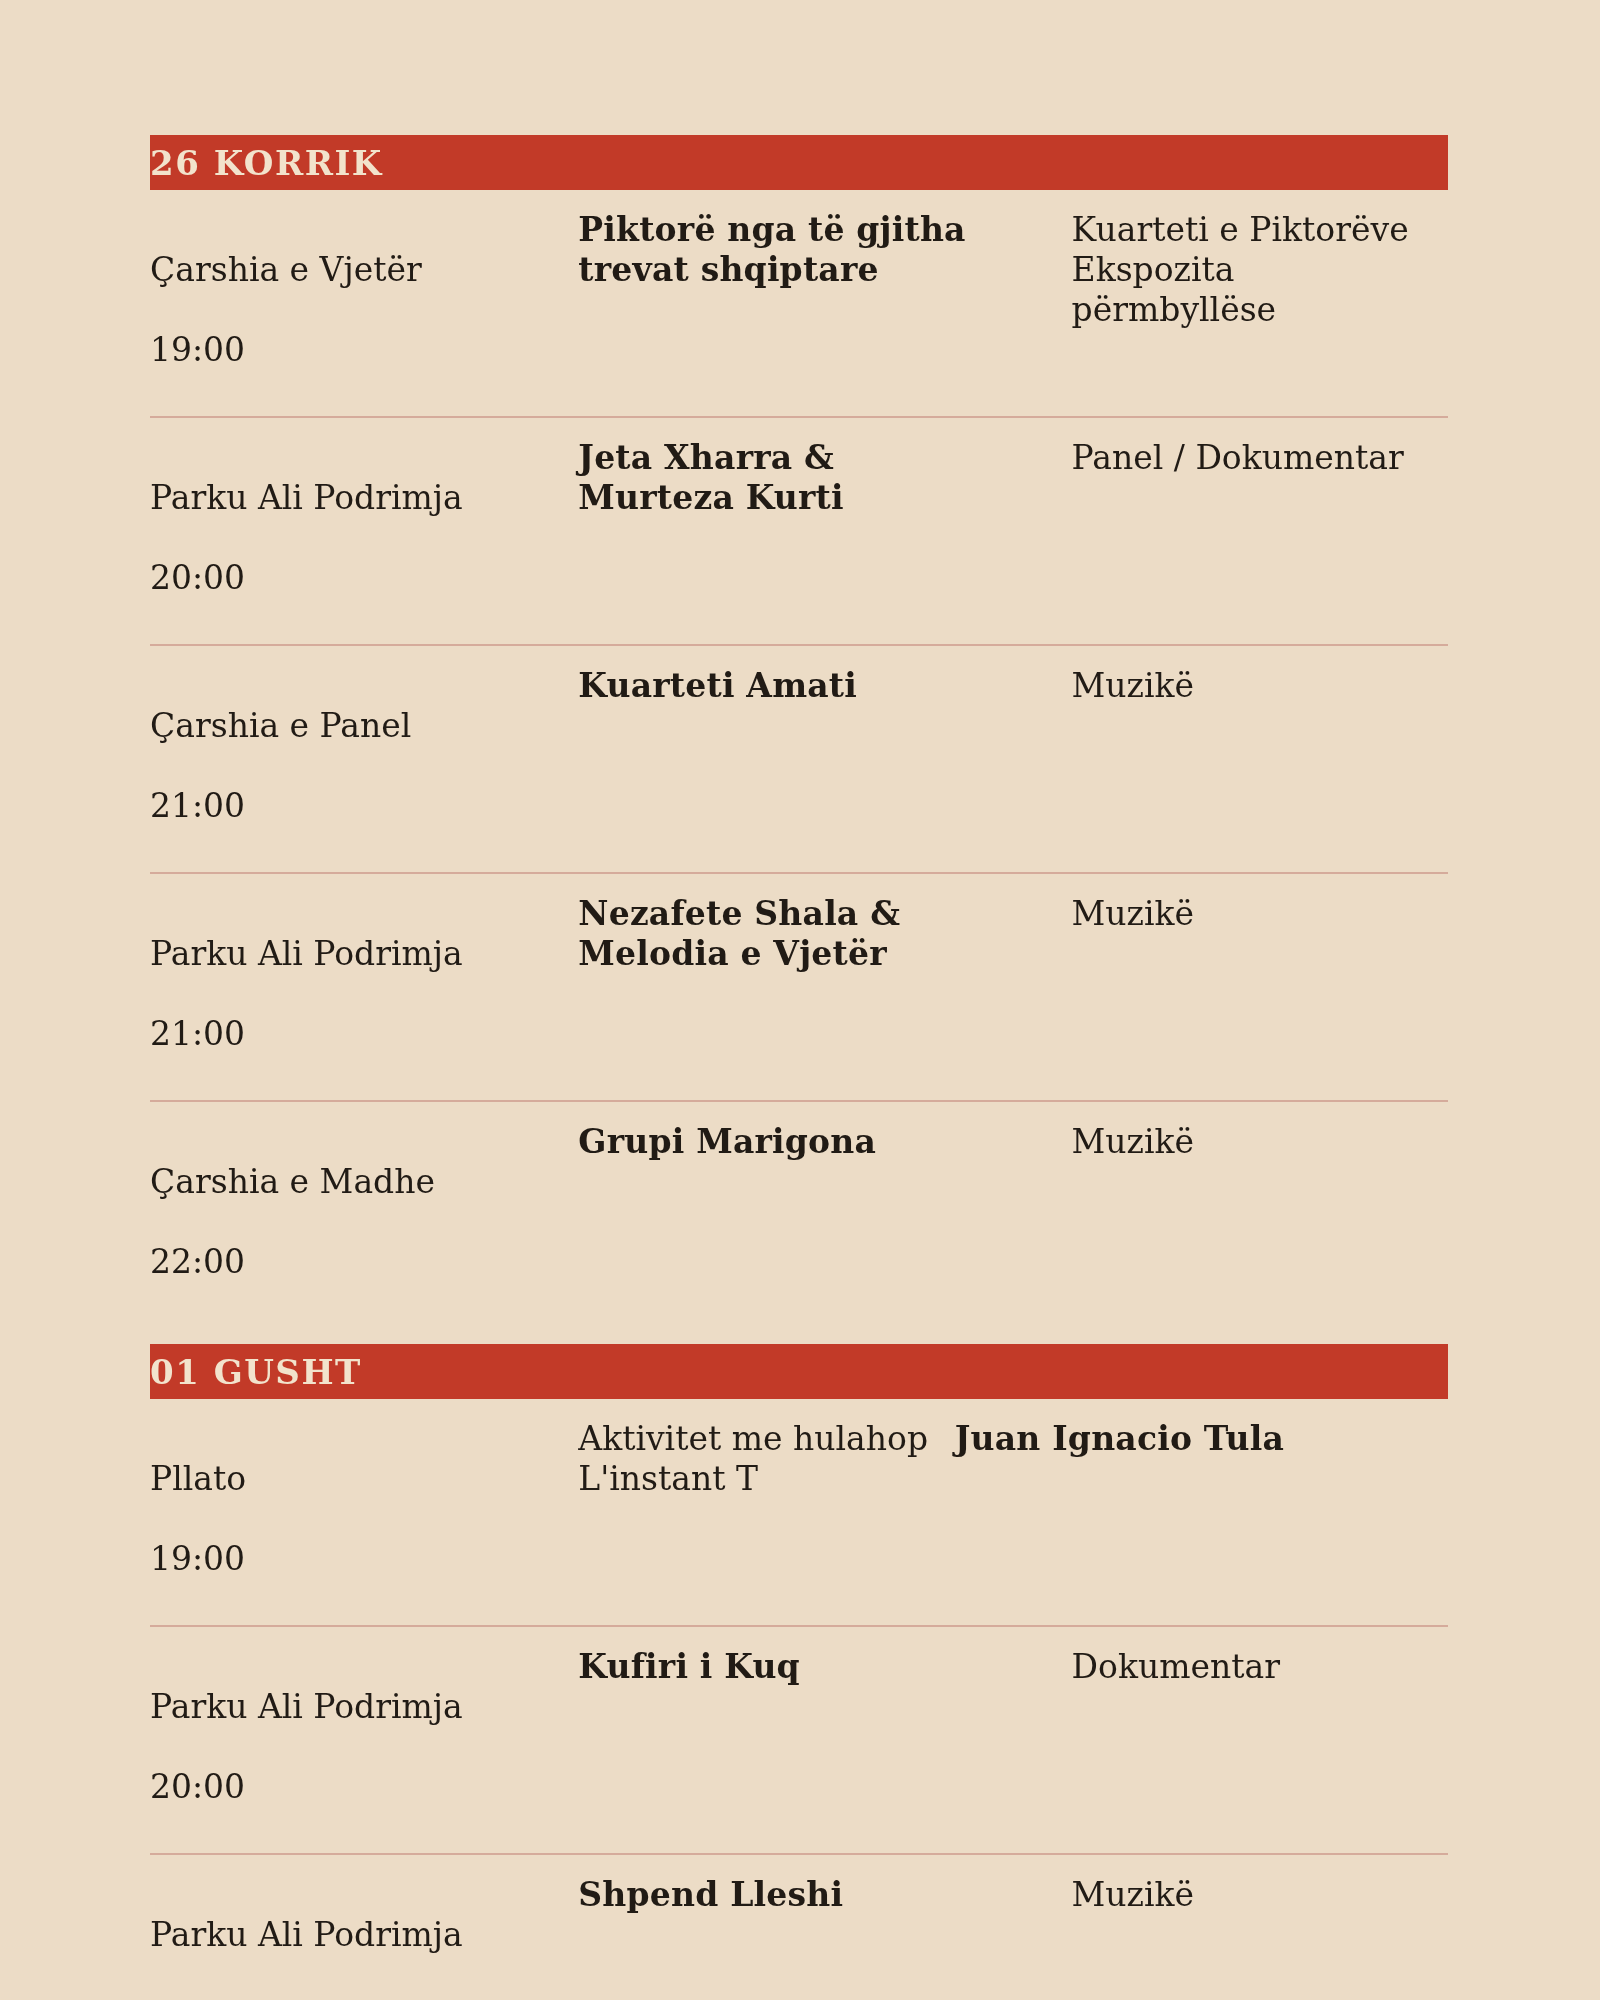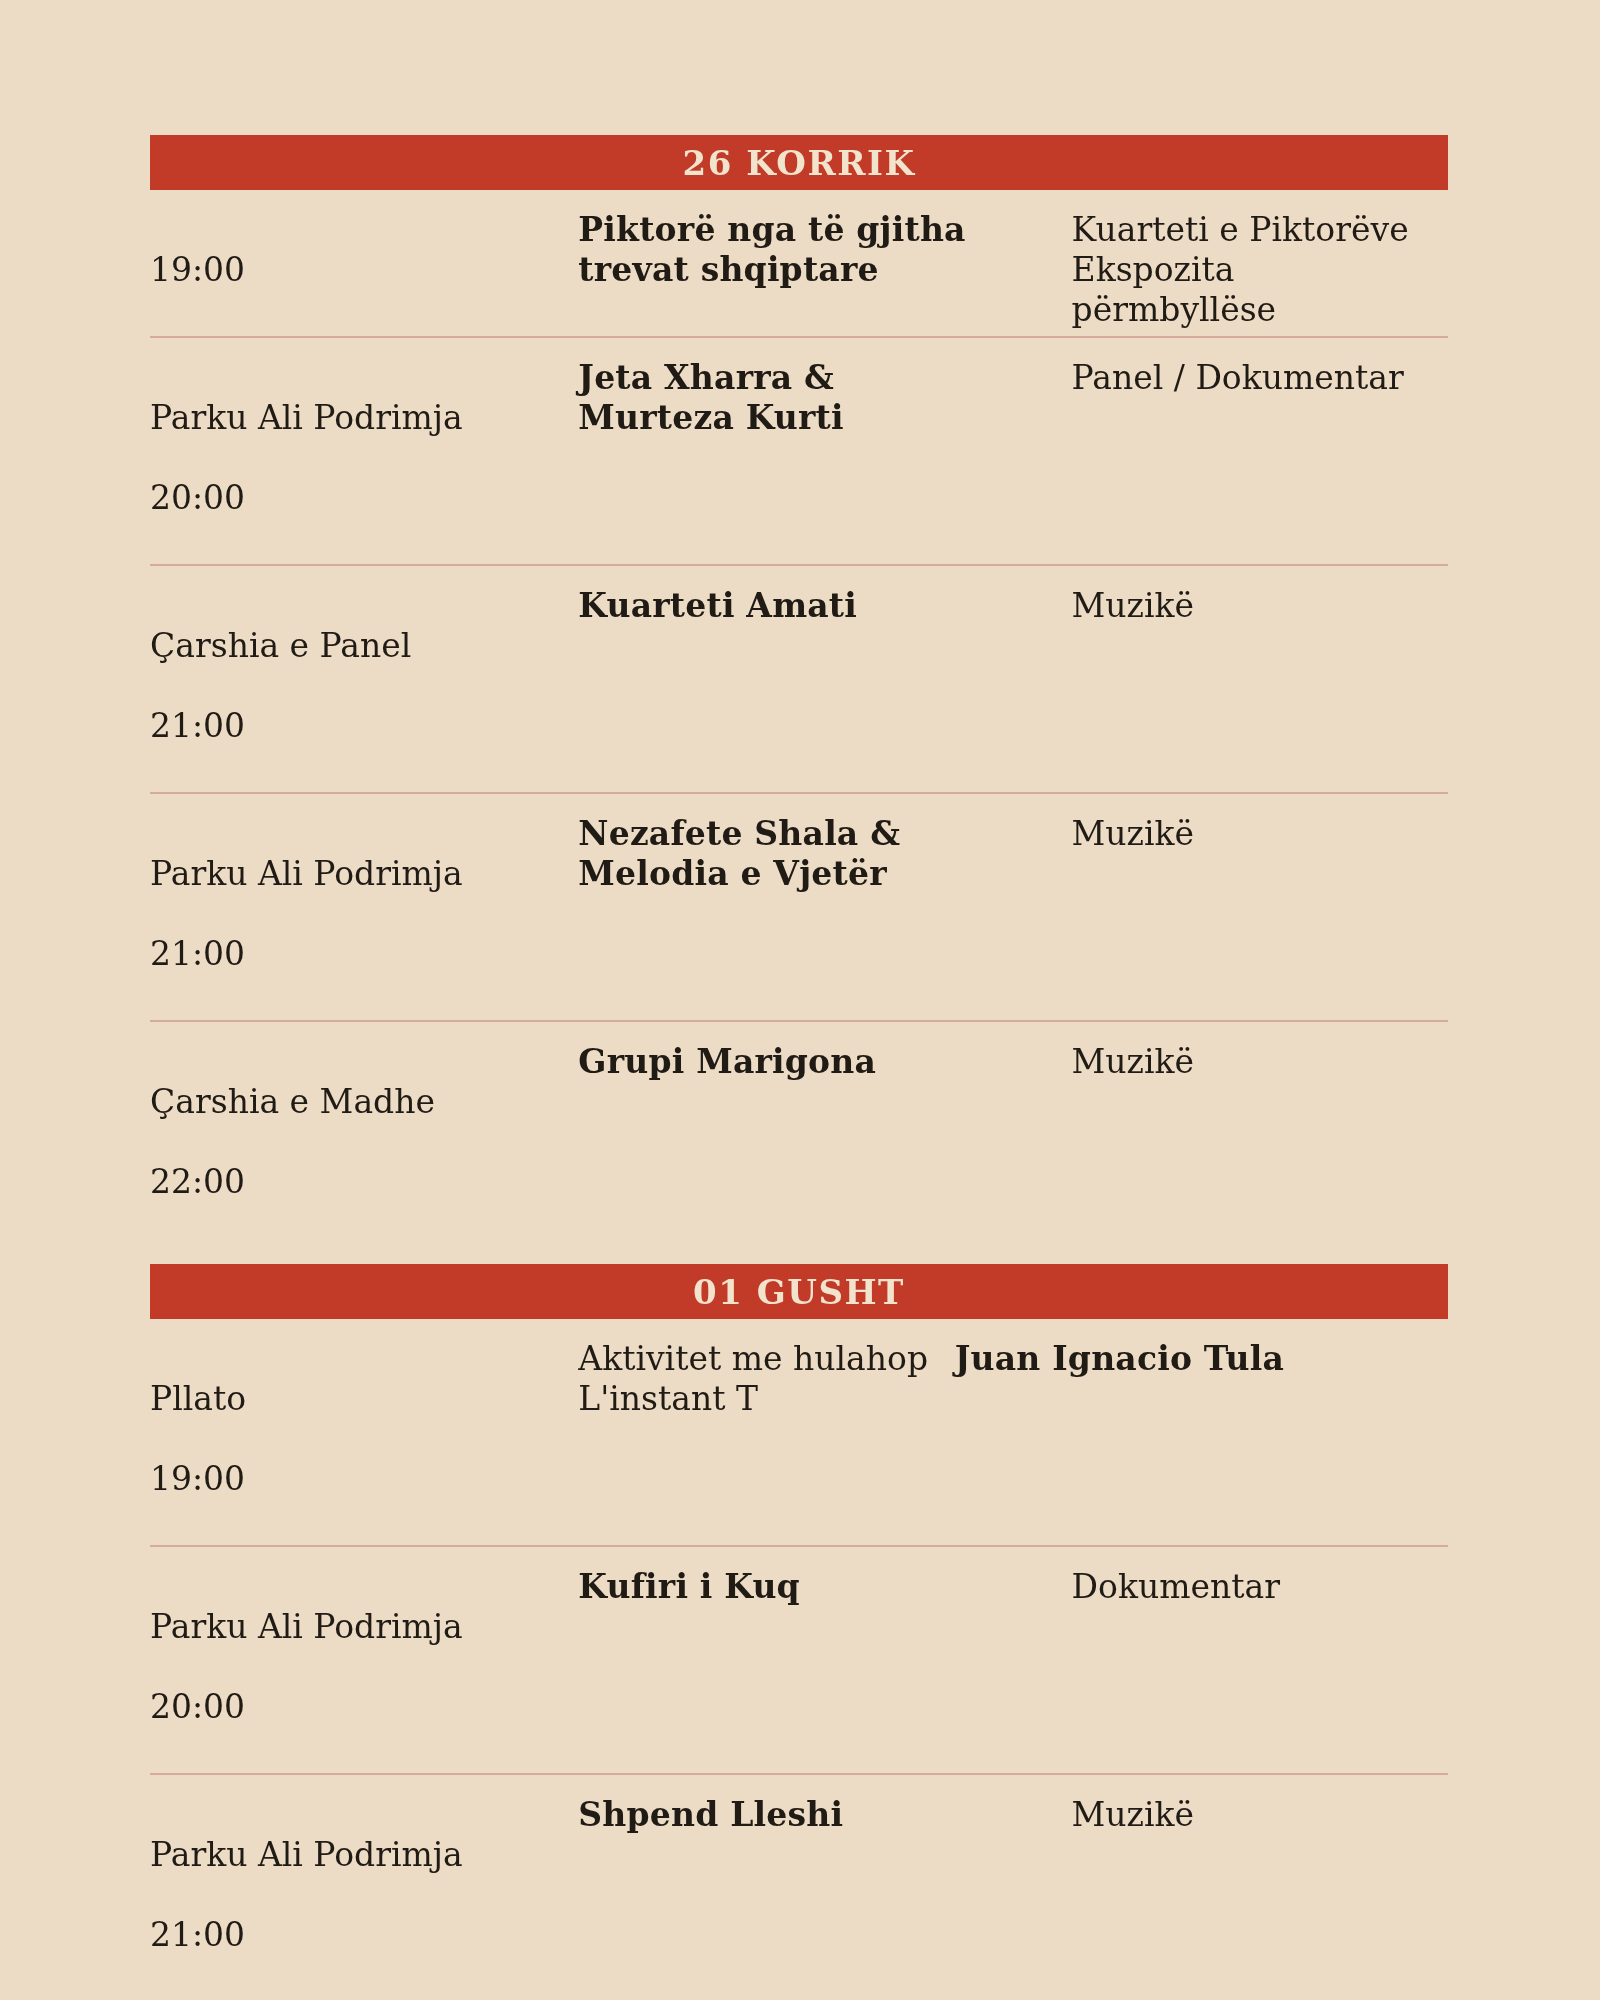--- a/index.html
+++ b/index.html
@@ -17,21 +17,20 @@
   #page {
     box-sizing: border-box;
     padding: 135px 152px 0 150px;
   }
   .day { margin: 0 0 16px 0; }
   .day-bar {
     height: 55px;
     background: #c23a28;
     display: flex;
     align-items: center;
-    justify-content: center;
   }
   .day-title {
     margin: 0;
     font-size: 34px;
     font-weight: bold;
     letter-spacing: 1.5px;
     color: #f2e3cc;
   }
   .rows { }
   .event-row {
@@ -60,20 +59,21 @@
 
 <div id="page">
   <div id="sections">
   <section class="day">
     <header class="day-bar">
       <h2 class="day-title">26 KORRIK</h2>
     </header>
     <div class="rows">
   <div class="event-row">
     <div class="col venue-col">
+      <div class="venue">Çarshia e Vjetër</div>
       <div class="time">19:00</div>
     </div>
     <div class="col artist-col">Piktorë nga të gjitha
 trevat shqiptare</div>
     <div class="col type-col">Kuarteti e Piktorëve
 Ekspozita përmbyllëse</div>
   </div>
 
   <div class="event-row">
     <div class="col venue-col">

